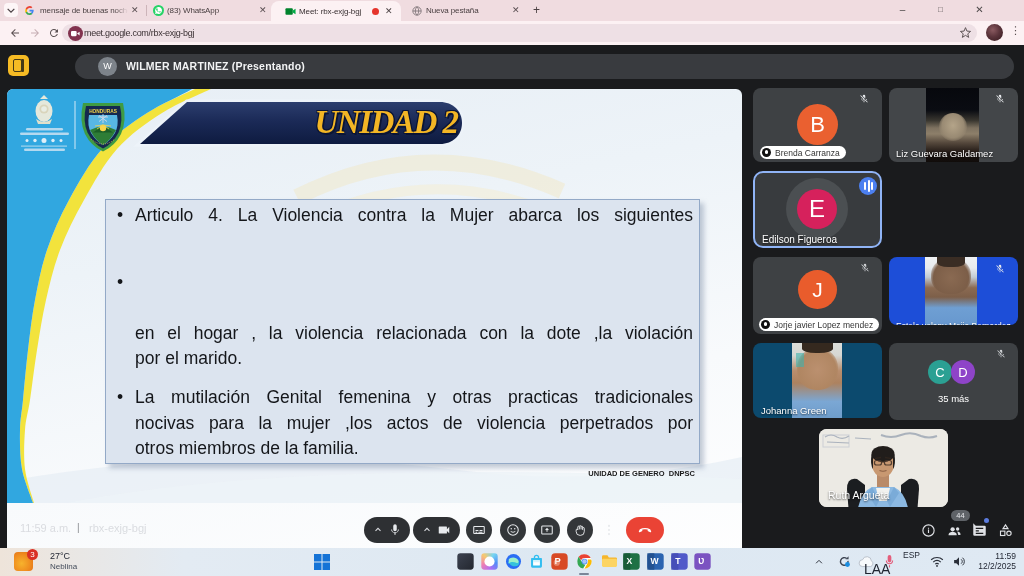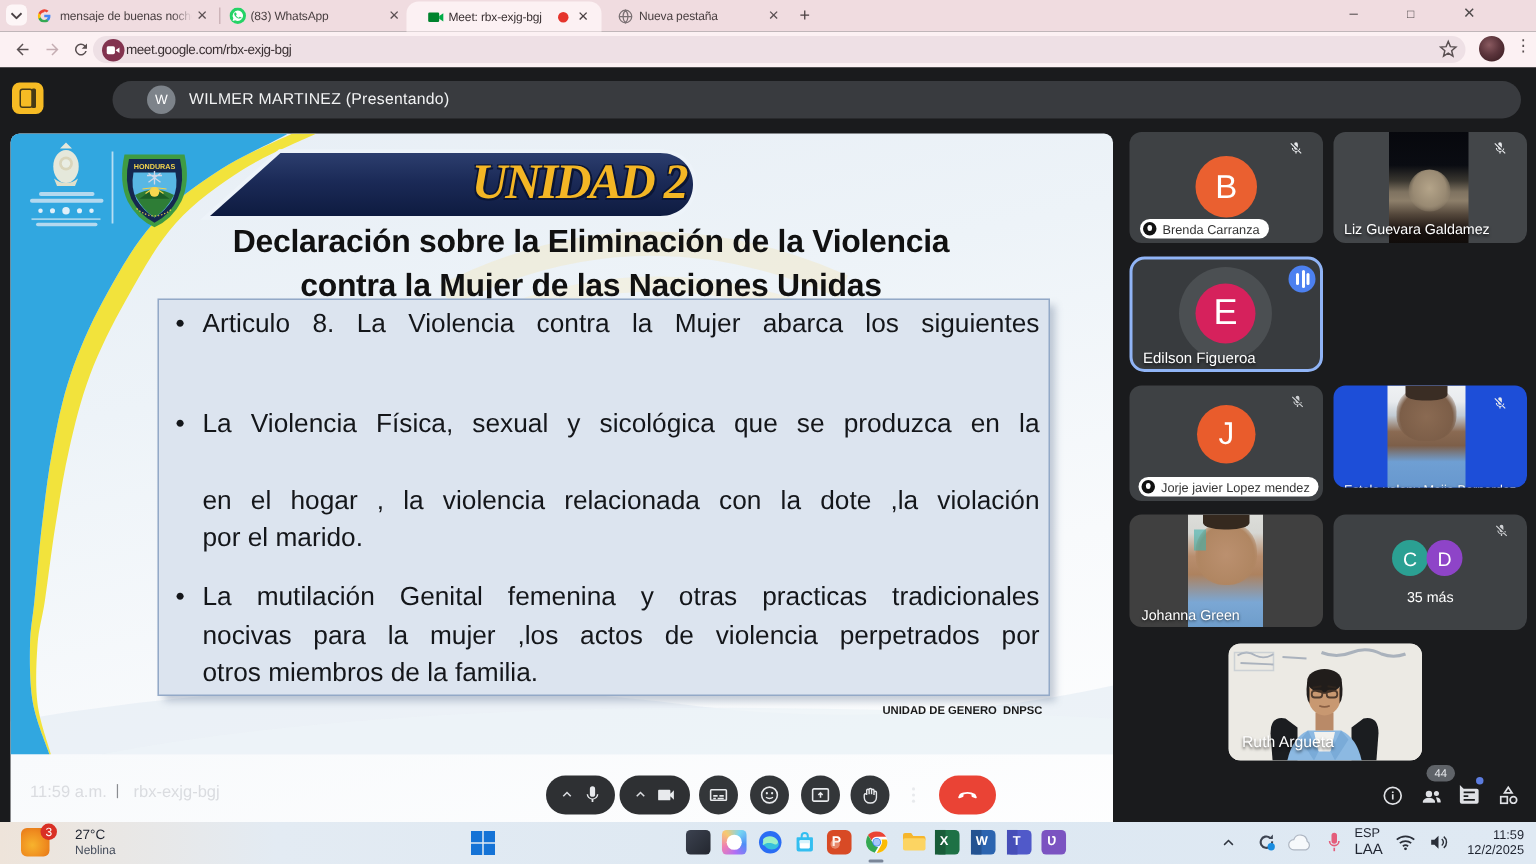--- a/index.html
+++ b/index.html
@@ -101,21 +101,21 @@
   <div class="abs" style="left:84px;top:7px;font-size:9px;letter-spacing:-.3px;color:#3b3134">meet.google.com/rbx-exjg-bgj</div>
   <svg class="abs" style="left:959px;top:5px" width="13" height="13" viewBox="0 0 24 24">
         <path d="M12 17.3L6.2 21l1.6-6.6L2.6 10l6.8-.6L12 3l2.6 6.4 6.8.6-5.2 4.4L17.8 21z" fill="none" stroke="#5a5052" stroke-width="1.8"></path>
       </svg>
   <div class="abs" style="left:986px;top:3px;width:17px;height:17px;border-radius:50%;background:radial-gradient(circle at 40% 35%,#8a5a60 0%,#5c353c 45%,#33181d 100%)"></div>
   <div class="abs" style="left:1010px;top:3px;font-size:11px;color:#5a5052;letter-spacing:0">⋮</div>
 </div>
 <div id="page">
   <div id="banner">
     <div class="abs" style="left:23px;top:3px;width:19px;height:19px;border-radius:50%;background:#7d838a;color:#fff;font-size:9px;text-align:center;line-height:19px">W</div>
-    <div class="abs" style="left:51px;top:6px;font-size:10.5px;font-weight:normal;color:#f2f3f4;letter-spacing:.2px">WILMER MARTINEZ (Presentando)</div>
+    <div class="abs" style="left:51px;top:6px;font-size:10.5px;font-weight:bold;color:#f2f3f4;letter-spacing:.2px">WILMER MARTINEZ (Presentando)</div>
   </div>
   <div id="presind">
     <div class="abs" style="left:5px;top:4px;width:9px;height:13px;border:1.6px solid #463a16;border-radius:2px"></div>
     <div class="abs" style="left:12.5px;top:4px;width:3.5px;height:13px;background:#463a16;border-radius:1px"></div>
   </div>
   <div id="slide">
     <svg class="abs" style="left:0;top:0" width="735" height="414" viewBox="0 0 735 414">
           <defs>
             <filter id="soft" x="-20%" y="-20%" width="140%" height="140%">
               <feGaussianBlur stdDeviation="0.5"></feGaussianBlur>
@@ -167,27 +167,25 @@
         <path d="M83,41 Q96,34 109,41 Q104,51 96,56 Q88,51 83,41 Z" fill="#2e7d36"></path>
         <path d="M86,43.5 L96,36.5 L106,43.5 Z" fill="#1b5e27"></path>
         <circle cx="96" cy="39" r="3.2" fill="#f8d64e"></circle>
         <path d="M96,36 l-6,4 M96,36 l6,4 M96,36 l-8,1 M96,36 l8,1" stroke="#f3d44c" stroke-width="0.8"></path>
         <path d="M91,28 l10,0 M96,25 l0,9 M92,26.5 l8,6 M100,26.5 l-8,6" stroke="#cfd8e8" stroke-width="0.9"></path>
         <text x="96" y="23.5" font-size="4.8" fill="#f3d44c" text-anchor="middle" font-weight="bold" font-family="Liberation Sans">HONDURAS</text>
         <path d="M84,50 Q96,60 108,50" fill="none" stroke="#f3d44c" stroke-width="0.8" stroke-dasharray="1,1.2" opacity="0.9"></path>
       </g>
     </svg>
     <div class="abs" style="left:294px;top:13px;width:170px;text-align:center;font-family:'Liberation Serif',serif;font-style:italic;font-weight:bold;font-size:33px;line-height:41px;letter-spacing:-1.5px;color:#f3b625;text-shadow:1.5px 1.5px 0 #0b1534,-1px -1px 0 #0b1534,1px -1px 0 #0b1534,-1px 1px 0 #0b1534">UNIDAD 2</div>
-    <div class="abs" style="left:87px;top:58px;width:600px;text-align:center;font-size:21.3px;font-weight:bold;color:#111;line-height:29px;letter-spacing:-0.2px">Declaración sobre la Eliminación de la Violencia<br>contra la Mujer de las Naciones Unidas</div>
 
     <div class="abs" style="left:98px;top:110px;width:595px;height:265px;background:#dce4ef;border:1px solid #93a9c7;box-shadow:4px 4px 5px rgba(90,110,140,.35)"></div>
     <div class="bull" style="top:114px">•</div>
-    <div class="sline just" style="top:114px">Articulo 8. La Violencia contra la Mujer abarca los siguientes</div>
+    <div class="sline just" style="top:114px">Articulo 4. La Violencia contra la Mujer abarca los siguientes</div>
     <div class="bull" style="top:180.5px">•</div>
-    <div class="sline just" style="top:180.5px">La Violencia Física, sexual y sicológica que se produzca en la</div>
     <div class="sline just" style="top:231.5px">en el hogar , la violencia relacionada con la dote ,la violación</div>
     <div class="sline" style="top:257px">por el marido.</div>
     <div class="bull" style="top:296px">•</div>
     <div class="sline just" style="top:296px">La mutilación Genital femenina y otras practicas tradicionales</div>
     <div class="sline just" style="top:321.5px">nocivas para la mujer ,los actos de violencia perpetrados por</div>
     <div class="sline" style="top:347px">otros miembros de la familia.</div>
     <div class="abs" style="left:488px;top:380px;width:200px;text-align:right;font-size:7.5px;font-weight:bold;color:#1a1a1a">UNIDAD DE GENERO&nbsp;&nbsp;DNPSC</div>
   </div>
 
   <div class="tile" style="left:753px;top:43px;height:74px">
@@ -223,21 +221,21 @@
   </div>
   <div class="tile" style="left:889px;top:212px;height:68px;background:#1d4ed8">
     <div class="abs" style="left:36px;top:0;width:52px;height:77px;background:linear-gradient(180deg,#eff1f3 0%,#e8ebee 14%,#c3ccd4 26%,#8a6a52 40%,#7d5f49 52%,#6f9fd3 66%,#6394cc 100%)"></div>
     <div class="abs" style="left:42px;top:1px;width:40px;height:36px;border-radius:45%;background:radial-gradient(ellipse at 50% 55%,#8a6a52 0%,#7c5e48 62%,rgba(124,94,72,0) 80%)"></div>
     <div class="abs" style="left:48px;top:0px;width:28px;height:10px;background:#3a2d24;border-radius:0 0 40% 40%"></div>
     <svg class="mutico" style="left:106px;top:7px" viewBox="0 0 24 24">
           <path fill="#e8eaed" d="M15 10.6V5a3 3 0 0 0-6 0v.2l6 5.4zm3.7 1.4h-1.7c0 .6-.1 1.1-.3 1.6l1.3 1.2c.4-.9.7-1.8.7-2.8zM4.3 3L3 4.3l6 6V11a3 3 0 0 0 5 2.2l1.4 1.4A5 5 0 0 1 7 11H5.3a7 7 0 0 0 5.7 6v3h2v-3c.9-.1 1.7-.4 2.5-.8l4.2 4.1 1.3-1.3L4.3 3z"></path>
         </svg>
     <div class="nametxt" style="left:7px;top:64px;font-size:8.5px">Estela yolany Mejia Bernardez</div>
   </div>
-  <div class="tile" style="left:753px;top:298px;height:75px;background:#404040">
+  <div class="tile" style="left:753px;top:298px;height:75px;background:#0c4a6e">
     <div class="abs" style="left:39px;top:0;width:50px;height:77px;background:linear-gradient(180deg,#dcddd9 0%,#d6d7d3 16%,#b98e6e 36%,#ad825f 52%,#7ba7d4 76%,#6d9cca 100%)"></div>
     <div class="abs" style="left:44px;top:5px;width:41px;height:42px;border-radius:46%;background:radial-gradient(ellipse at 50% 52%,#bb906f 0%,#b08662 64%,rgba(176,134,98,0) 82%)"></div>
     <div class="abs" style="left:49px;top:0px;width:31px;height:10px;background:#35291f;border-radius:0 0 45% 45%"></div>
     <div class="abs" style="left:43px;top:10px;width:8px;height:14px;background:#3fb3ae;opacity:.6"></div>
     <div class="nametxt" style="left:8px;top:62px">Johanna Green</div>
   </div>
   <div class="tile" style="left:889px;top:298px;height:77px">
     <div class="avat" style="left:39px;top:17px;width:24px;height:24px;background:#2ba093;font-size:13px">C</div>
     <div class="avat" style="left:62px;top:17px;width:24px;height:24px;background:#8e44c8;font-size:13px">D</div>
     <svg class="mutico" style="left:107px;top:6px;opacity:.85" viewBox="0 0 24 24">
@@ -433,21 +431,21 @@
         <path d="M8 18A6 6 0 0 1 8 6a8 8 0 0 1 15.5 2A5.5 5.5 0 0 1 22 18z" fill="#f7f9fb" stroke="#aeb6c2" stroke-width="1.4"></path>
       </svg>
   <svg class="abs" style="left:884px;top:6px" width="11" height="15" viewBox="0 0 24 32">
         <g fill="#e45d7b">
           <rect x="8" y="2" width="8" height="16" rx="4"></rect>
           <path d="M4 14a8 8 0 0 0 16 0h-2.4a5.6 5.6 0 0 1-11.2 0z"></path>
           <rect x="10.8" y="24" width="2.4" height="5"></rect>
         </g>
       </svg>
   <div class="abs" style="left:903px;top:2px;font-size:8.5px;color:#1f2430">ESP</div>
-  <div class="abs" style="left:903px;top:13px;font-size:10px;color:#1f2430">LAA</div>
+  <div class="abs" style="left:864px;top:13px;font-size:14px;color:#1f2430">LAA</div>
   <svg class="abs" style="left:930px;top:8px" width="14" height="11" viewBox="0 0 24 18">
         <g fill="none" stroke="#2a2f39" stroke-width="2">
           <path d="M2 6a15 15 0 0 1 20 0"></path>
           <path d="M5.5 10a10 10 0 0 1 13 0"></path>
           <path d="M9 13.5a5 5 0 0 1 6 0"></path>
         </g>
         <circle cx="12" cy="16.5" r="1.6" fill="#2a2f39"></circle>
       </svg>
   <svg class="abs" style="left:952px;top:7px" width="14" height="13" viewBox="0 0 24 24">
         <path d="M3 9v6h4l5 5V4L7 9z" fill="#2a2f39"></path>

